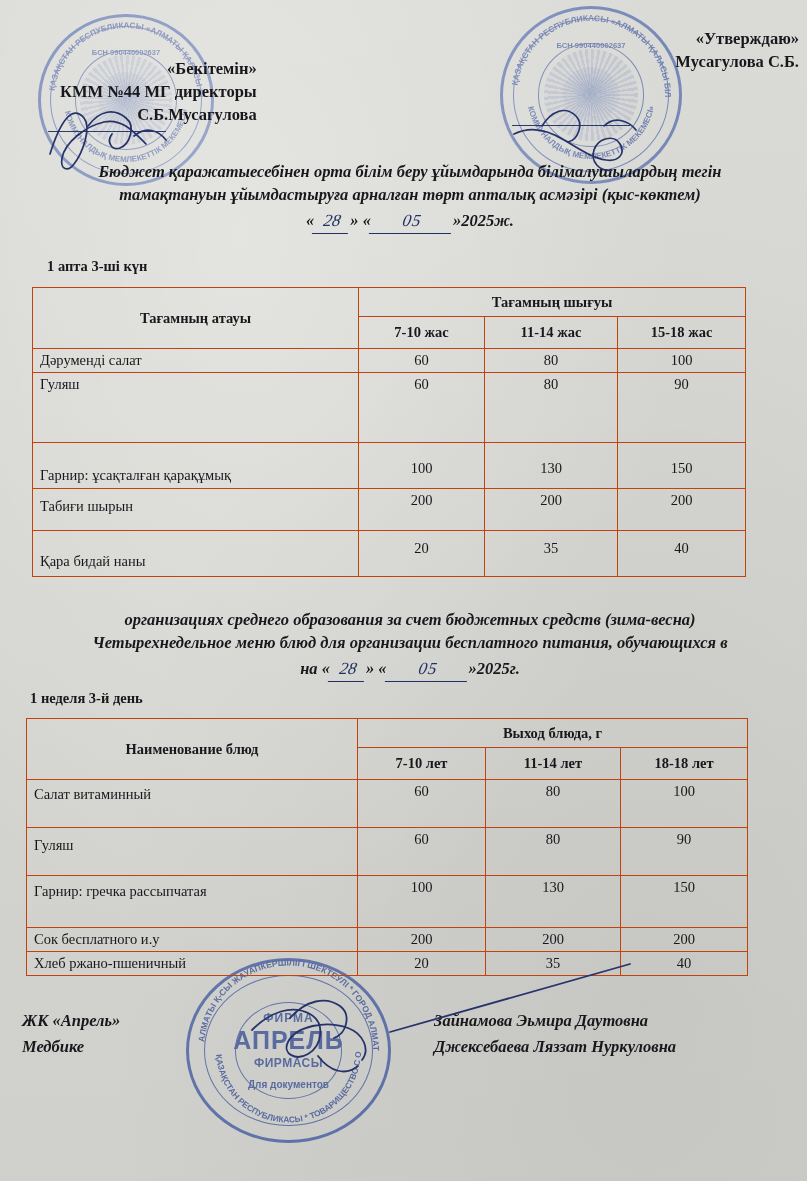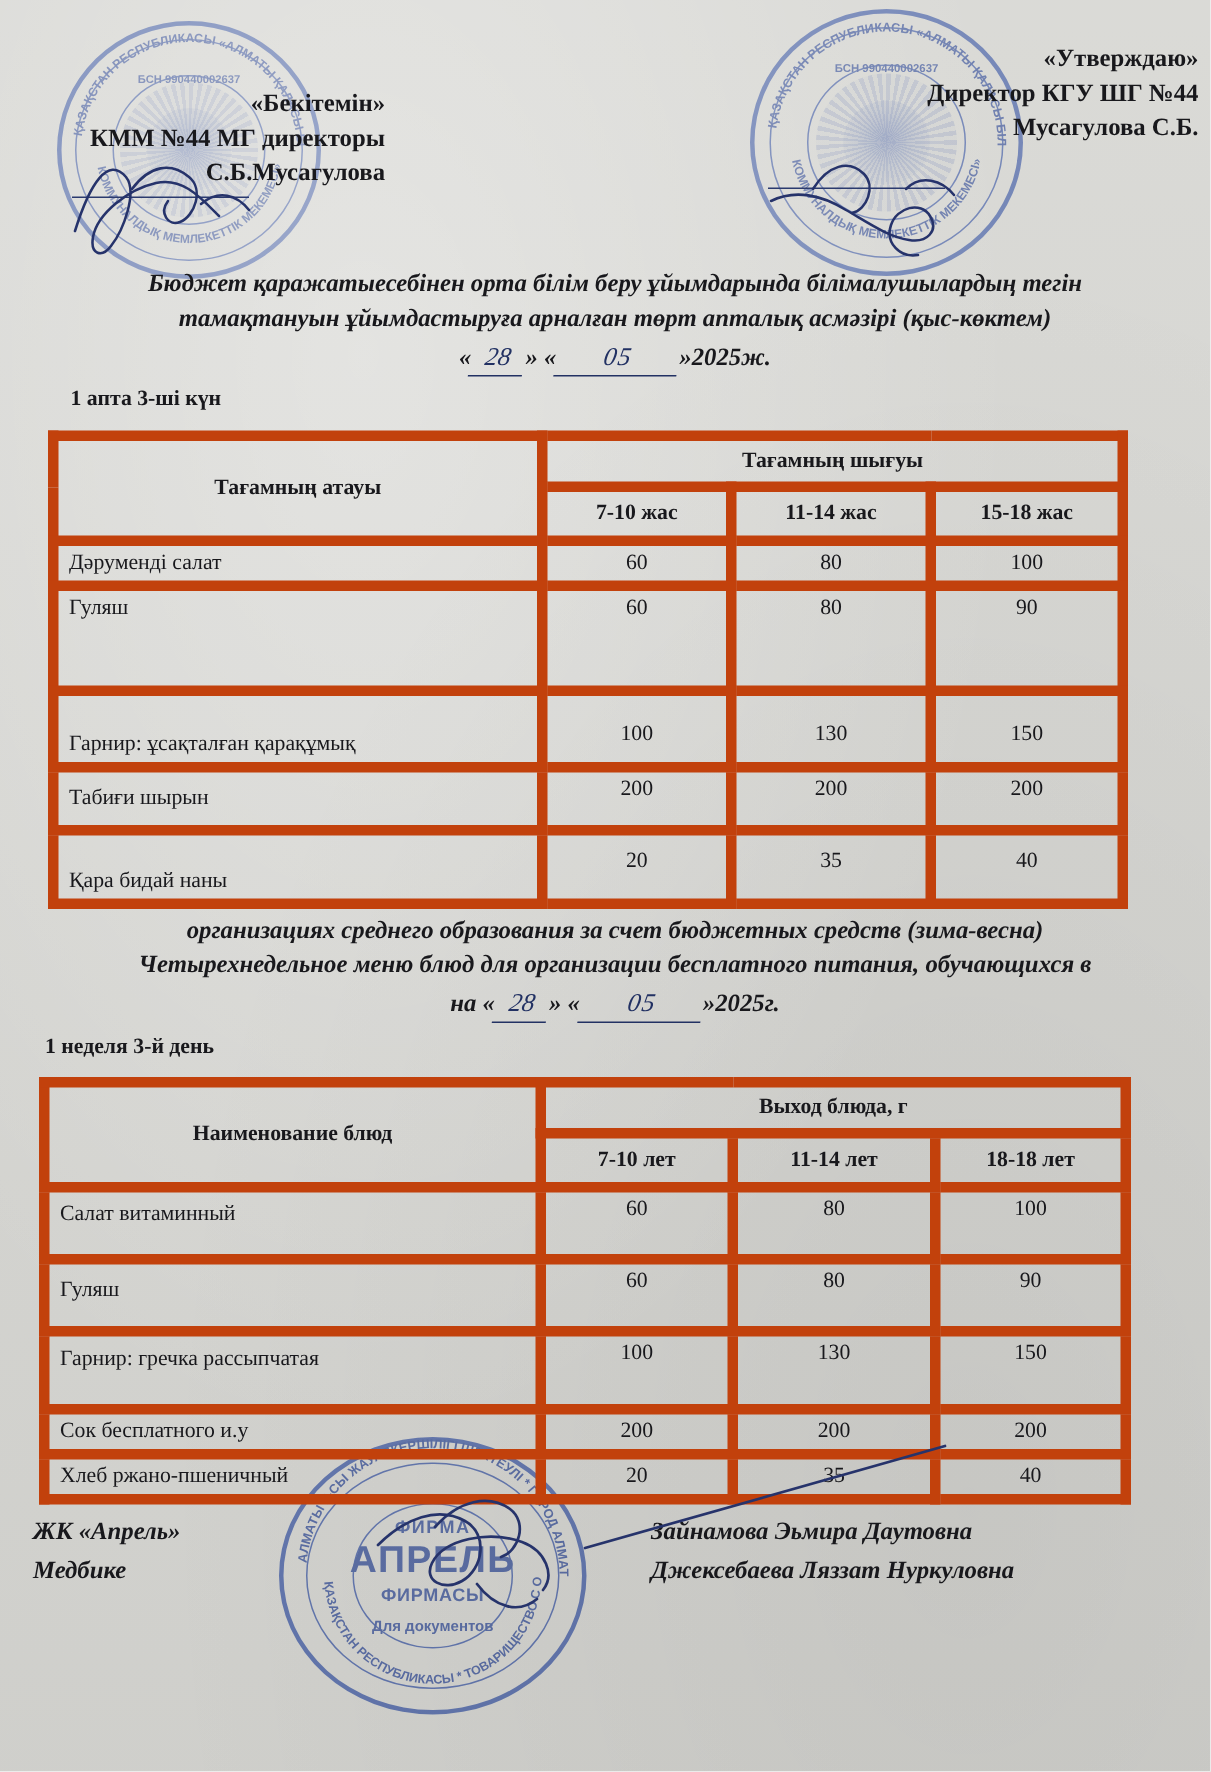--- a/index.html
+++ b/index.html
@@ -130,21 +130,21 @@
     position: absolute;
     left: 50px;
     width: 720px;
     text-align: center;
     font-style: italic;
     font-weight: bold;
     font-size: 16.5px;
     line-height: 1.42;
     z-index: 4;
   }
-  #title-kk { top: 177px; }
+  #title-kk { top: 160px; }
   #title-ru { top: 608px; }
   .doc-title .tl { display: block; }
   .doc-title .date-line {
     display: block;
     margin-top: 2px;
   }
   .hand {
     display: inline-block;
     position: relative;
     font-family: "Liberation Serif", serif;
@@ -170,21 +170,21 @@
 
   
   table.menu {
     position: absolute;
     border-collapse: collapse;
     table-layout: fixed;
     z-index: 4;
     background: transparent;
   }
   table.menu td, table.menu th {
-    border: 7px solid #c2410c;
+    border: 1px solid #c2410c;
     padding: 0;
     font-size: 14.5px;
     font-weight: normal;
     vertical-align: top;
     background: transparent;
   }
   table.menu th {
     font-weight: bold;
     text-align: center;
     vertical-align: middle;
@@ -266,21 +266,20 @@
   </div>
 
   <div class="approval" id="approval-left">
     <span class="ln">«Бекітемін»</span>
     <span class="ln">КММ  №44 МГ директоры</span>
     <span class="ln">С.Б.Мусагулова</span>
   </div>
 
   <div class="approval" id="approval-right">
     <span class="ln">«Утверждаю»</span>
-    <span class="ln">Директор КГУ ШГ №44</span>
     <span class="ln">Мусагулова С.Б.</span>
   </div>
 
   <div class="sig-line" id="sig-line-left"></div>
   <div class="sig-line" id="sig-line-right"></div>
 
   <div class="sig-scribble" id="sig-scribble-left">
     <svg viewBox="0 0 150 90" fill="none" stroke="#26336b" stroke-width="1.7" stroke-linecap="round">
       <path d="M8,62 C18,30 30,12 42,26 C50,36 40,62 32,72 C26,80 18,78 20,66 C23,50 44,34 62,30 C80,26 92,40 104,52"></path>
       <path d="M46,34 C58,18 72,16 84,26 C94,34 88,52 78,56 C70,59 64,50 70,42"></path>

